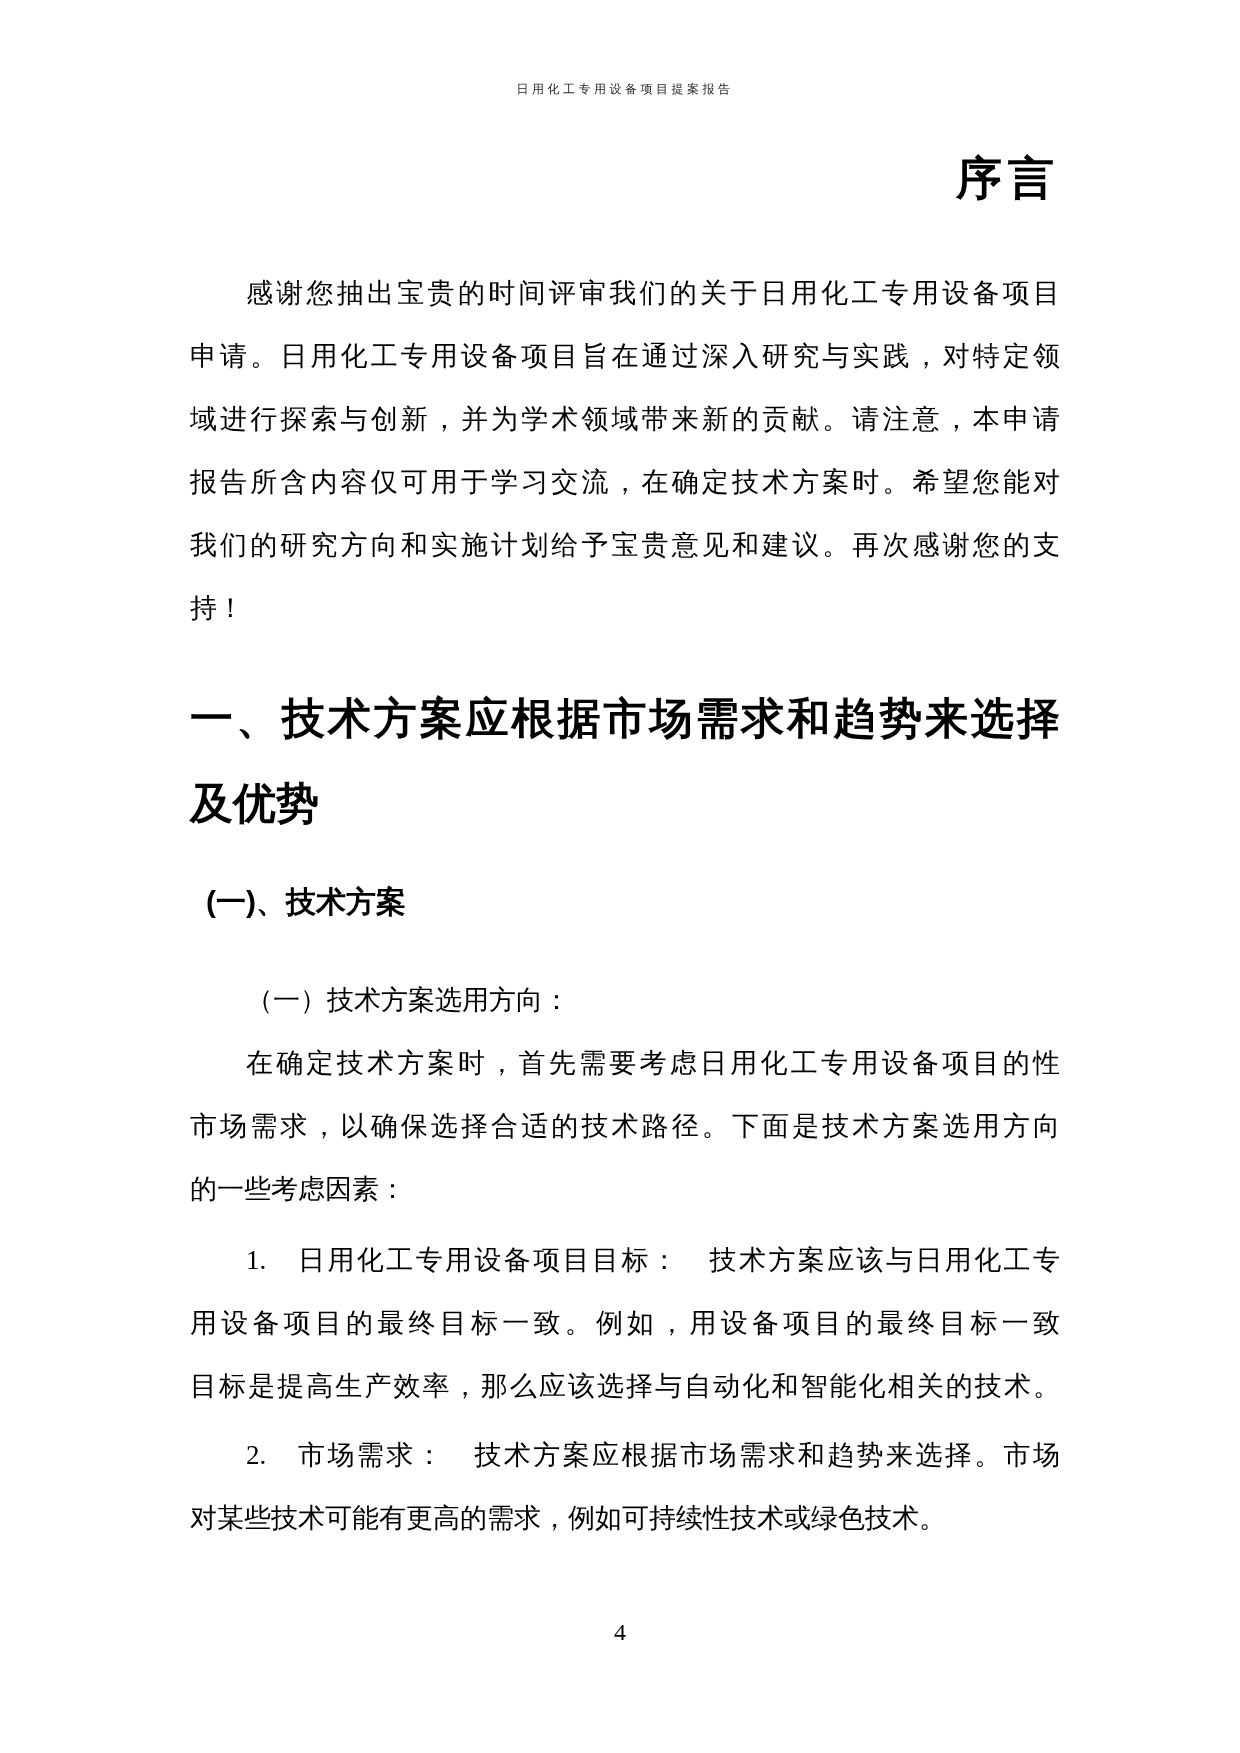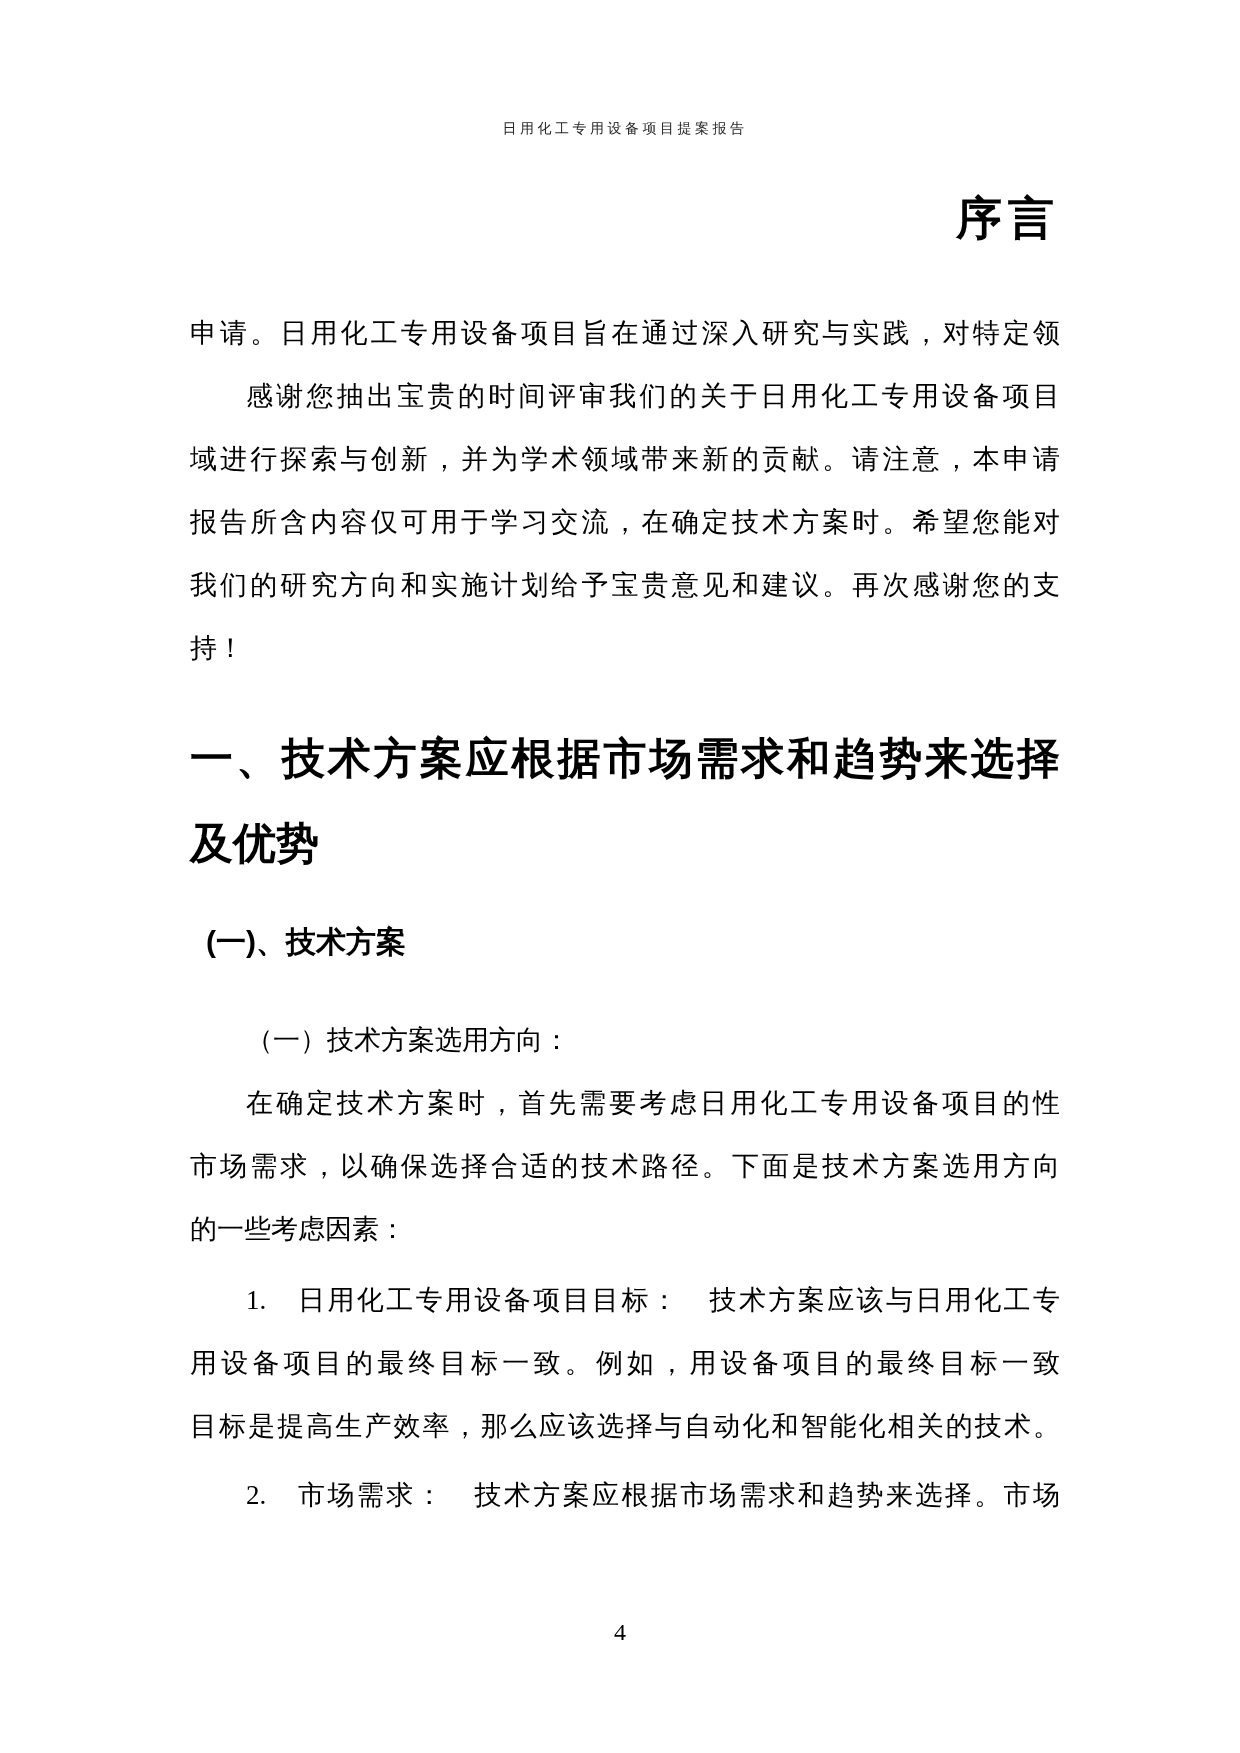--- a/index.html
+++ b/index.html
@@ -12,24 +12,24 @@
     width: 1240px;
     height: 1753px;
     background: #ffffff;
     overflow: hidden;
   }
   .content {
     width: 870px;
     margin-left: 190px;
   }
   .doc-header {
-    padding-top: 116px;
+    padding-top: 76px;
     text-align: center;
     font-family: "Liberation Serif", "DejaVu Serif", serif;
-    font-size: 14px;
+    font-size: 12px;
     letter-spacing: 3.5px;
     line-height: 26px;
     color: #262626;
   }
   .page-title {
     margin: 46px 0 0 0;
     text-align: right;
     font-family: "Liberation Sans", "DejaVu Sans", sans-serif;
     font-weight: 700;
     font-size: 46px;
@@ -90,22 +90,22 @@
 </head>
 <body>
 
 <div class="page">
   <div class="content">
     <div class="doc-header">日用化工专用设备项目提案报告</div>
 
     <h1 class="page-title">序言</h1>
 
     <div class="body-para para-1">
+        <div class="line ind">感谢您抽出宝贵的时间评审我们的关于日用化工专用设备项目</div>
         <div class="line">申请。日用化工专用设备项目旨在通过深入研究与实践，对特定领</div>
-        <div class="line ind">感谢您抽出宝贵的时间评审我们的关于日用化工专用设备项目</div>
         <div class="line">域进行探索与创新，并为学术领域带来新的贡献。请注意，本申请</div>
         <div class="line">报告所含内容仅可用于学习交流，在确定技术方案时。希望您能对</div>
         <div class="line">我们的研究方向和实施计划给予宝贵意见和建议。再次感谢您的支</div>
         <div class="line no-j">持！</div>
       </div>
 
     <h2 class="h2-heading">
         <div class="line">一、技术方案应根据市场需求和趋势来选择</div>
         <div class="line no-j">及优势</div>
       </h2>
@@ -123,17 +123,18 @@
       </div>
 
     <div class="body-para para-4">
         <div class="line ind">1.　日用化工专用设备项目目标：　技术方案应该与日用化工专</div>
         <div class="line">用设备项目的最终目标一致。例如，用设备项目的最终目标一致</div>
         <div class="line">目标是提高生产效率，那么应该选择与自动化和智能化相关的技术。</div>
       </div>
 
     <div class="body-para para-5">
         <div class="line ind">2.　市场需求：　技术方案应根据市场需求和趋势来选择。市场</div>
+        <div class="line no-j">对某些技术可能有更高的需求，例如可持续性技术或绿色技术。</div>
       </div>
   </div>
 
   <div class="page-number">4</div>
 </div>
 
 </body></html>

